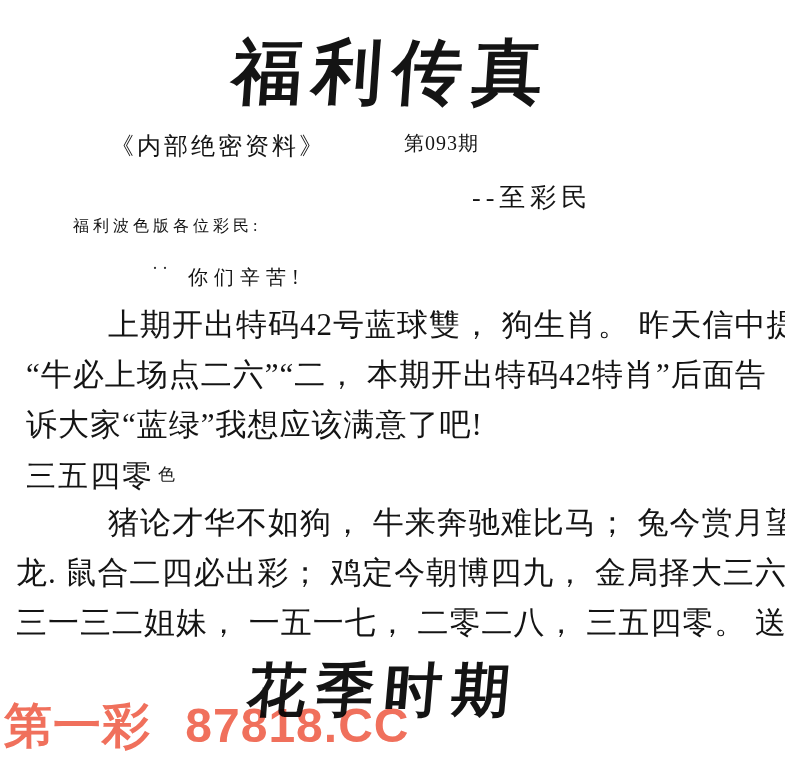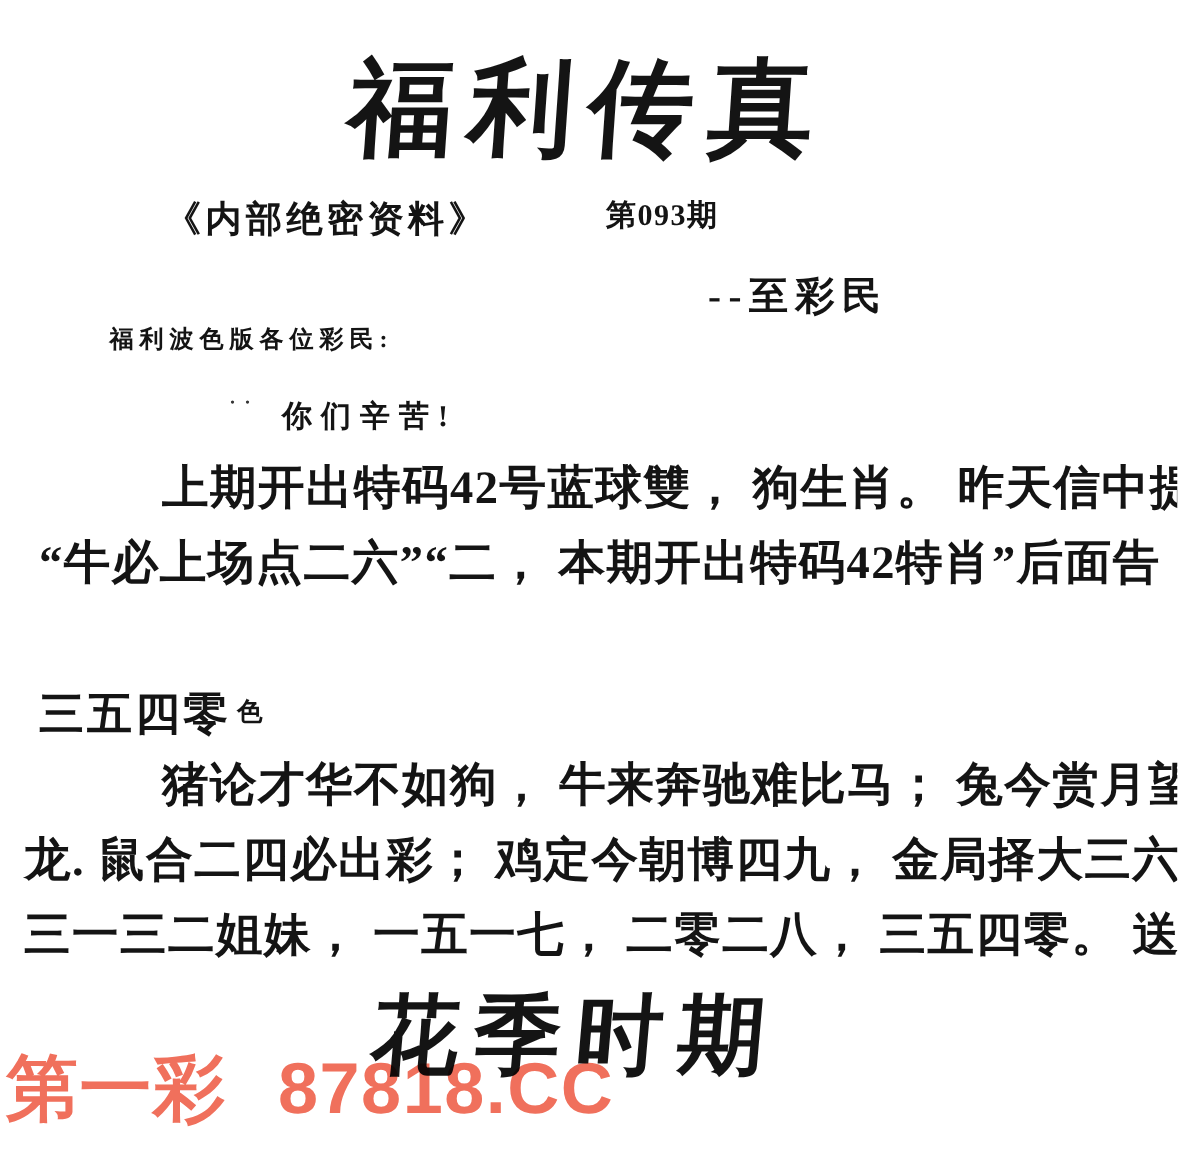--- a/index.html
+++ b/index.html
@@ -7,21 +7,21 @@
     position: relative;
     width: 785px;
     height: 772px;
     background: #ffffff;
     overflow: hidden;
     color: #141414;
     font-family: "Liberation Serif", "DejaVu Serif", serif;
   }
   .callig {
     font-family: "Liberation Serif", "DejaVu Serif", serif;
-    font-weight: bold;
+    font-weight: normal;
   }
   .title {
     position: absolute;
     left: 0; right: 0; top: 26px;
     margin: 0;
     text-align: center;
     font-size: 70px;
     letter-spacing: 10px;
     font-weight: bold;
     transform: skewX(-4deg);
@@ -127,20 +127,21 @@
 
   <div class="dedication callig">--至彩民</div>
 
   <div class="salutation callig">福利波色版各位彩民:</div>
 
   <div class="greeting-dots">··</div>
   <div class="greeting callig">你们辛苦!</div>
 
   <div class="body-line para-1 callig">上期开出特码42号蓝球雙， 狗生肖。 昨天信中提供</div>
   <div class="body-line para-2 callig">“牛必上场点二六”“二， 本期开出特码42特肖”后面告</div>
+  <div class="body-line para-3 callig">诉大家“蓝绿”我想应该满意了吧!</div>
 
   <div class="tip-intro callig">
     <span>三五四零</span><span class="tip-suffix">色</span>
   </div>
 
   <div class="body-line verse-1 callig">猪论才华不如狗， 牛来奔驰难比马； 兔今赏月望见</div>
   <div class="body-line verse-2 callig">龙. 鼠合二四必出彩； 鸡定今朝博四九， 金局择大三六七。</div>
   <div class="body-line verse-3 callig">三一三二姐妹， 一五一七， 二零二八， 三五四零。 送: 蓝绿</div>
 
   <div class="footer-calligraphy callig">花季时期</div>

